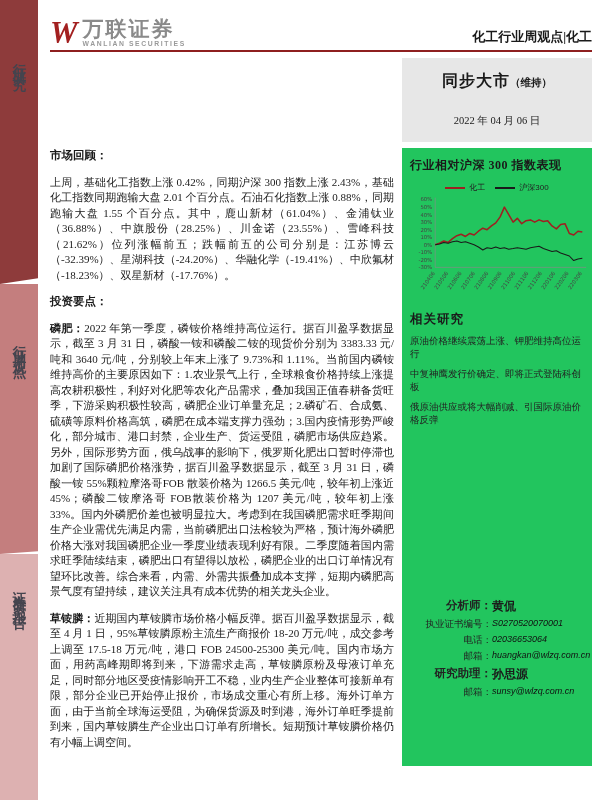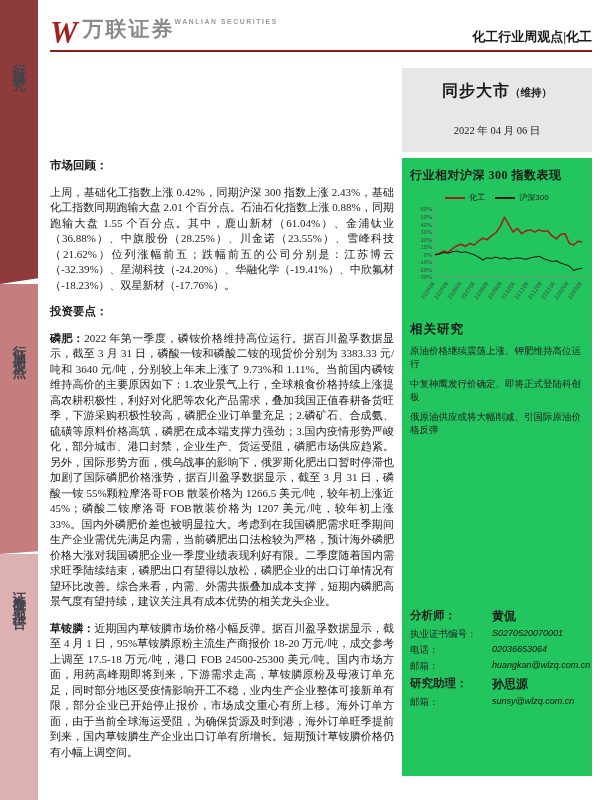--- a/index.html
+++ b/index.html
@@ -14,34 +14,34 @@
   .vtext{writing-mode:vertical-rl;font-weight:bold;font-size:13.5px;letter-spacing:5px;color:#44444e;}
   .seg1 .vtext{padding-top:52px;}
   .seg2 .vtext{padding-top:50px;}
   .seg3 .vtext{padding-top:26px;}
   
   .content{flex:1;padding:0 8px 0 12px;display:flex;flex-direction:column;}
   header{display:flex;justify-content:space-between;align-items:flex-end;height:48px;}
   .logo{display:flex;align-items:flex-start;gap:5px;padding-top:8px;}
   .logo-w{font-family:"Liberation Serif",serif;font-style:italic;font-weight:bold;
           font-size:31px;line-height:30px;color:#a32020;}
-  .logo-txt{display:flex;flex-direction:row;}
+  .logo-txt{display:flex;flex-direction:column;}
   .logo-cn{font-family:"Liberation Sans",sans-serif;font-weight:bold;font-size:21px;
            letter-spacing:2px;color:#8a8a8a;line-height:22px;}
   .logo-en{font-family:"Liberation Sans",sans-serif;font-weight:bold;font-size:6.8px;
            letter-spacing:1.6px;color:#9a9a9a;}
   .report-tag{font-weight:bold;font-size:13px;padding-bottom:2px;}
   .red-rule{height:2px;background:#8e1f1f;margin-top:2px;}
   
   .title-row{display:flex;}
   .left-col{width:344px;flex-shrink:0;}
   h1{font-size:16.5px;font-weight:bold;margin:16px 0 0 6px;letter-spacing:.5px;}
   .subtitle{text-align:right;font-weight:bold;font-size:12px;margin-top:15px;}
   .thick-red-bar{height:4.5px;background:#8e1f1f;margin-top:7px;}
-  .rating-box{width:190px;margin-left:auto;margin-top:16px;height:84px;background:#e7e7e7;
+  .rating-box{width:190px;margin-left:auto;margin-top:6px;height:84px;background:#e7e7e7;
               text-align:center;box-sizing:border-box;padding-top:13px;}
   .rating{font-size:16px;font-weight:bold;letter-spacing:1px;}
   .rating-note{font-size:10.5px;font-weight:bold;}
   .rating-date{font-size:10.5px;margin-top:22px;}
   
   .body-row{display:flex;margin-top:6px;flex:1;}
   .main-col{width:344px;flex-shrink:0;font-size:11px;line-height:15.5px;text-align:justify;}
   .sec-head{font-weight:bold;font-size:11.5px;margin:10px 0 2px 0;}
   .main-col p{margin:0 0 11px 0;}
   .lead{font-weight:bold;}
@@ -53,21 +53,21 @@
                 font-family:"Liberation Sans",sans-serif;font-size:8px;color:#222;}
   .legend-item{display:flex;align-items:center;gap:4px;}
   .legend-swatch{display:inline-block;width:20px;height:2px;}
   svg#perf-chart{display:block;margin-top:2px;}
   .tick{font-size:5.5px;fill:#444;font-family:"DejaVu Sans",sans-serif;}
   .source-line{font-size:9.5px;margin-top:2px;}
   .source-label{font-weight:bold;}
   .related-head{font-weight:bold;font-size:12.5px;margin-top:12px;letter-spacing:1px;}
   .related-item{font-size:9.5px;line-height:13px;margin-top:7px;color:#222;}
   .analyst{margin-top:168px;font-size:9.5px;}
-  .an-row{display:flex;margin-top:3px;}
+  .an-row{display:flex;margin-top:3px;text-align:right;}
   .an-label{width:82px;flex-shrink:0;color:#222;}
   .an-label.big{font-weight:bold;font-size:11.5px;}
   .an-value{font-family:"Liberation Sans",sans-serif;font-size:9px;color:#111;font-style:italic;}
   .an-name{font-weight:bold;font-size:12px;}
 </style>
 </head>
 <body>
 
 <div class="page">
 

